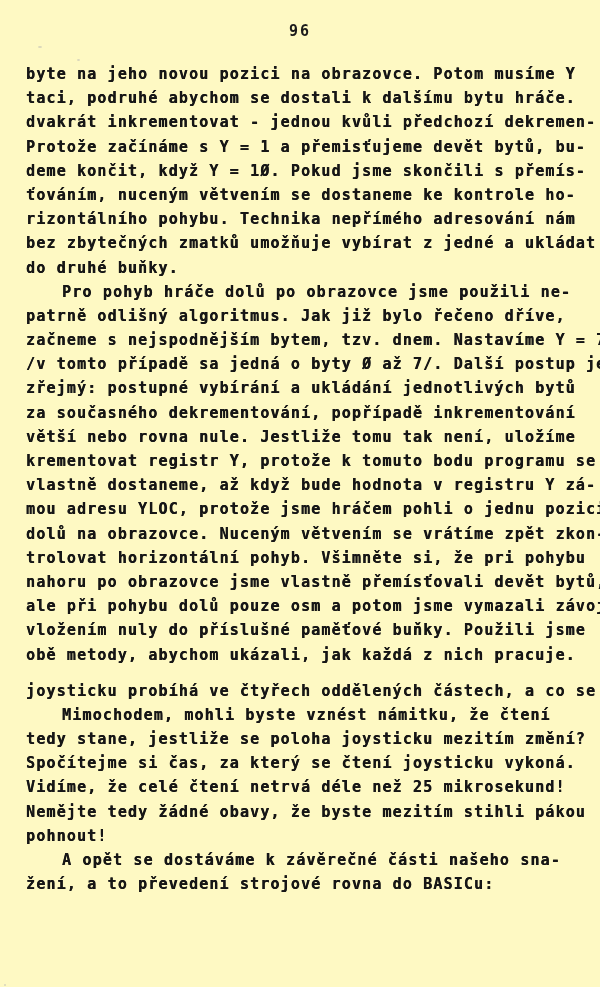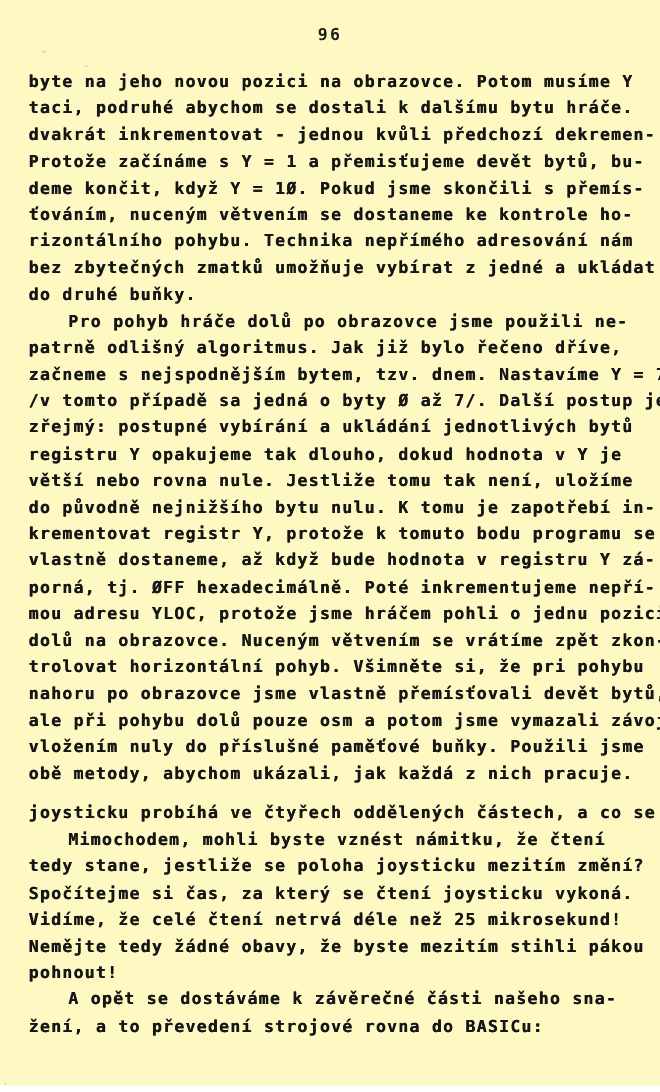--- a/index.html
+++ b/index.html
@@ -79,26 +79,24 @@
         <div class="line">rizontálního pohybu. Technika nepřímého adresování nám</div>
         <div class="line">bez zbytečných zmatků umožňuje vybírat z jedné a ukládat</div>
         <div class="line">do druhé buňky.</div>
       </div>
       <div class="paragraph">
         <div class="line indent">Pro pohyb hráče dolů po obrazovce jsme použili ne-</div>
         <div class="line">patrně odlišný algoritmus. Jak již bylo řečeno dříve,</div>
         <div class="line">začneme s nejspodnějším bytem, tzv. dnem. Nastavíme Y = 7</div>
         <div class="line">/v tomto případě sa jedná o byty Ø až 7/. Další postup je</div>
         <div class="line">zřejmý: postupné vybírání a ukládání jednotlivých bytů</div>
-        <div class="line">registru Y opakujeme tak dlouho, dokud hodnota v Y je</div>
+        <div class="line">za současného dekrementování, popřípadě inkrementování</div>
         <div class="line">větší nebo rovna nule. Jestliže tomu tak není, uložíme</div>
-        <div class="line">do původně nejnižšího bytu nulu. K tomu je zapotřebí in-</div>
         <div class="line">krementovat registr Y, protože k tomuto bodu programu se</div>
         <div class="line">vlastně dostaneme, až když bude hodnota v registru Y zá-</div>
-        <div class="line">porná, tj. ØFF hexadecimálně. Poté inkrementujeme nepří-</div>
         <div class="line">mou adresu YLOC, protože jsme hráčem pohli o jednu pozici</div>
         <div class="line">dolů na obrazovce. Nuceným větvením se vrátíme zpět zkon-</div>
         <div class="line">trolovat horizontální pohyb. Všimněte si, že pri pohybu</div>
         <div class="line">nahoru po obrazovce jsme vlastně přemísťovali devět bytů,</div>
         <div class="line">ale při pohybu dolů pouze osm a potom jsme vymazali závoj</div>
         <div class="line">vložením nuly do příslušné paměťové buňky. Použili jsme</div>
         <div class="line">obě metody, abychom ukázali, jak každá z nich pracuje.</div>
       </div>
       <div class="paragraph extra-gap">
         <div class="line">joysticku probíhá ve čtyřech oddělených částech, a co se</div>

